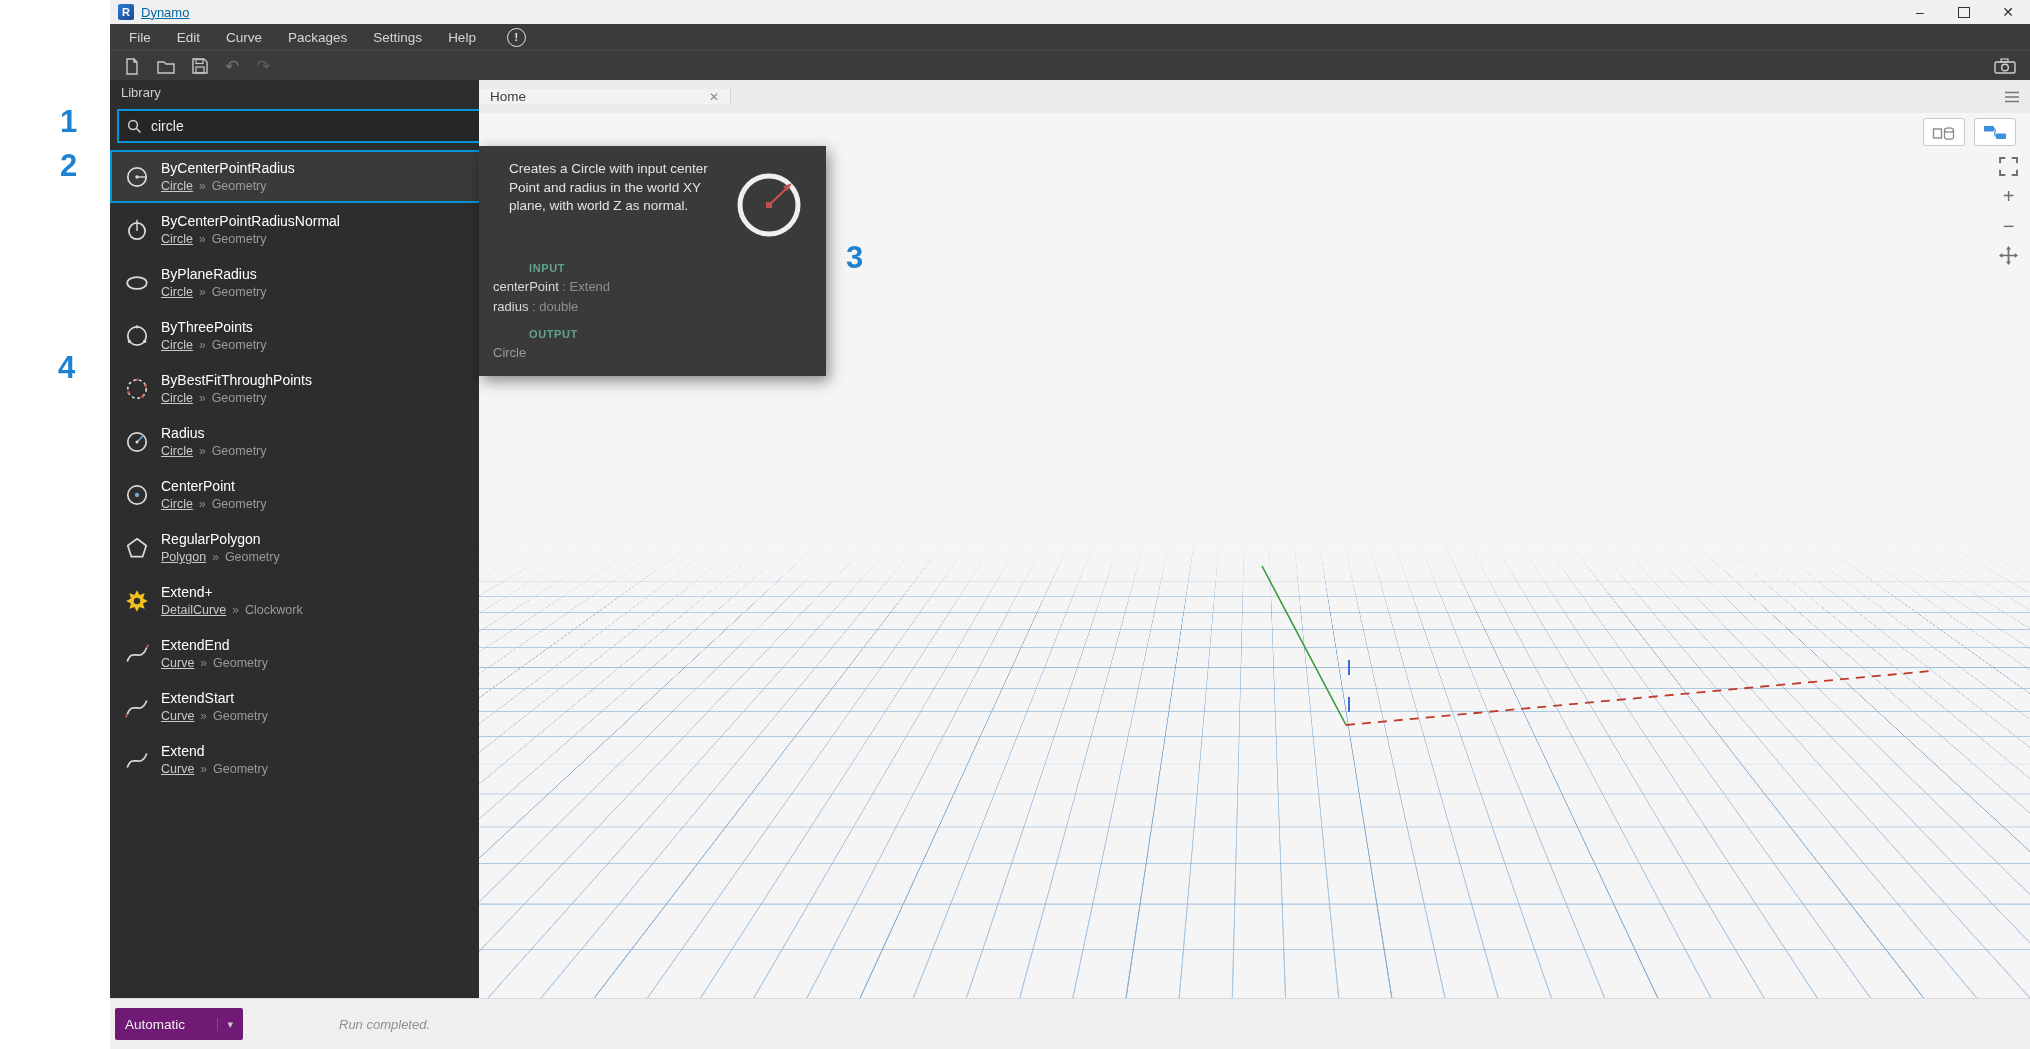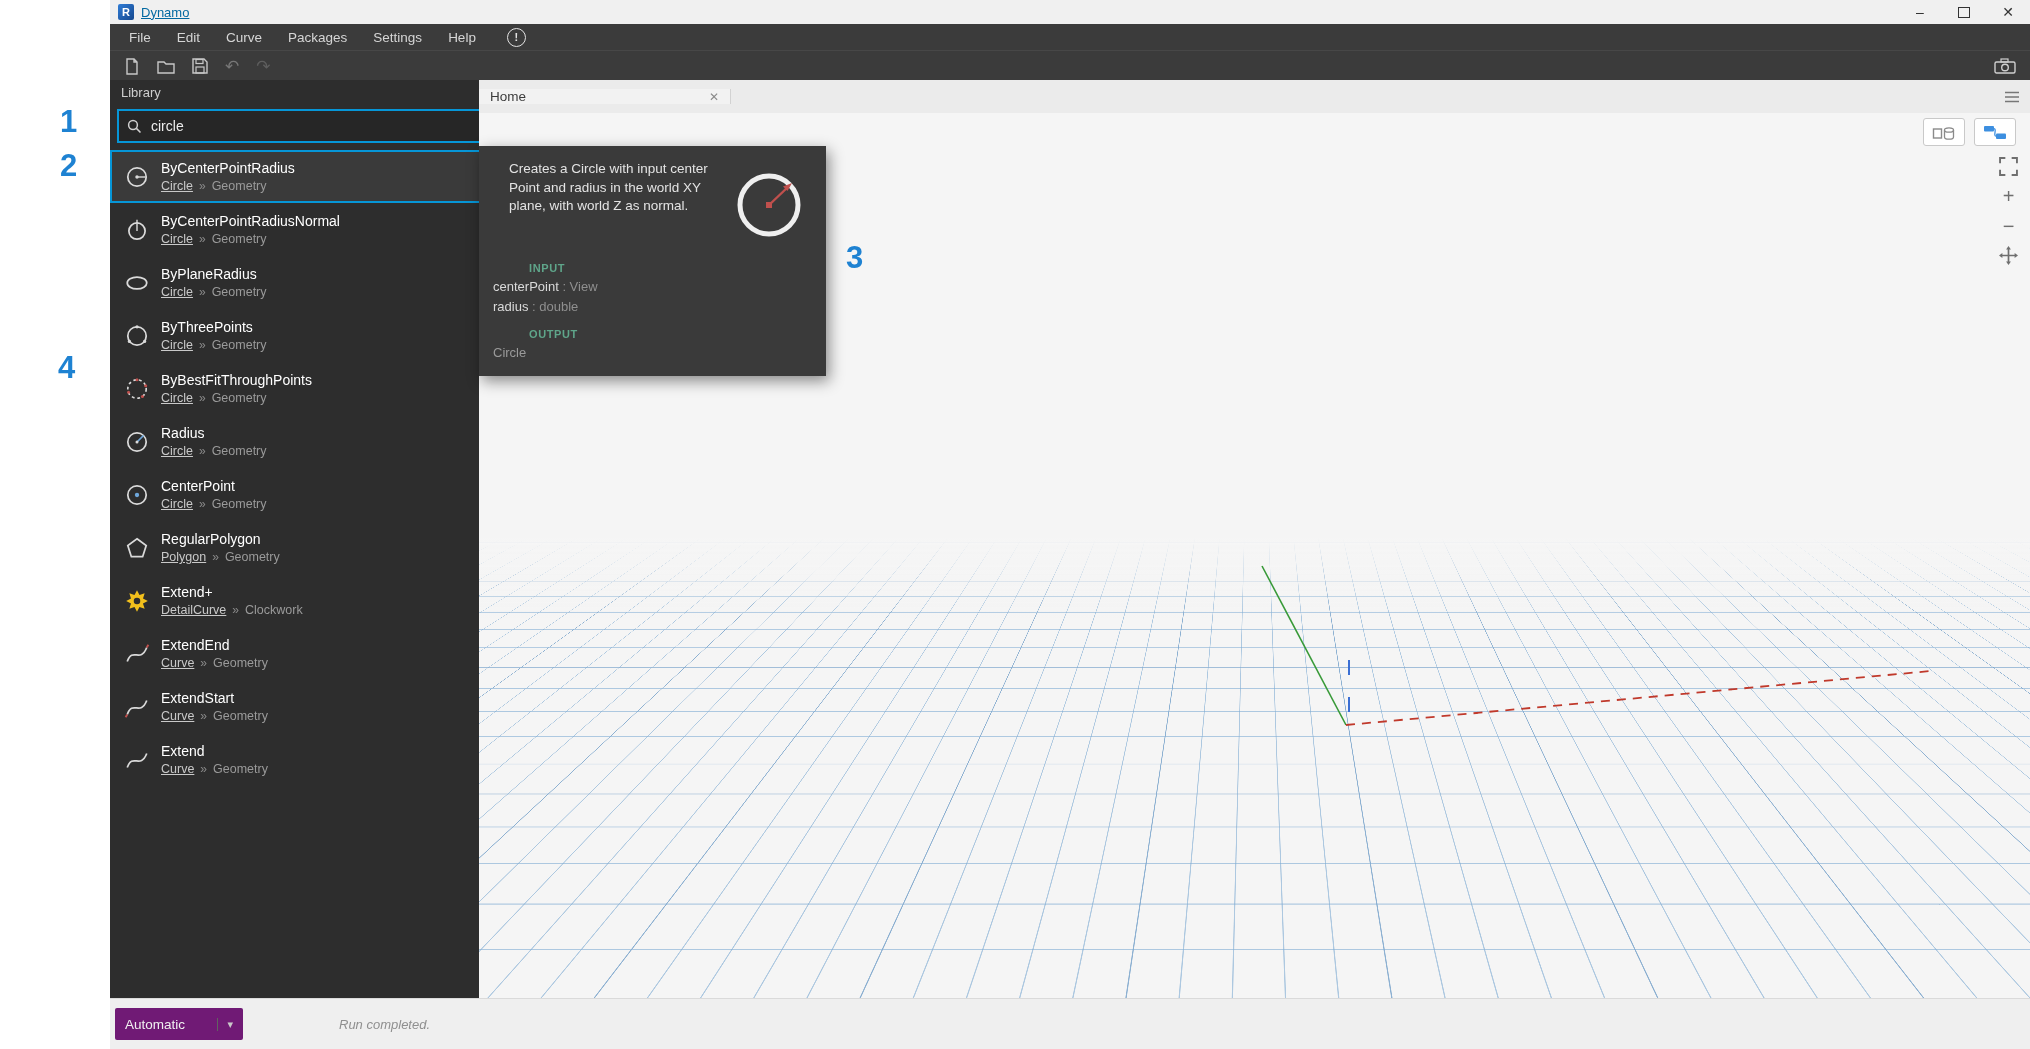--- a/index.html
+++ b/index.html
@@ -493,21 +493,21 @@
         <svg width="86" height="86" viewBox="0 0 86 86">
           <circle cx="43" cy="43" r="29" fill="none" stroke="#EFEFEF" stroke-width="5"></circle>
           <rect x="40" y="40" width="6" height="6" fill="#C0504D"></rect>
           <line x1="43" y1="43" x2="62" y2="25" stroke="#C0504D" stroke-width="2.4"></line>
           <polygon points="66,21 57,24.5 61.5,29" fill="#C0504D"></polygon>
         </svg>
       </div>
     </div>
     <div class="tt-section">INPUT</div>
     <div class="tt-line">
-      <span class="tt-name">centerPoint</span><span class="tt-rest"> : View</span>
+      <span class="tt-name">centerPoint</span><span class="tt-rest"> : Extend</span>
     </div>
     <div class="tt-line">
       <span class="tt-name">radius</span><span class="tt-rest"> : double</span>
     </div>
     <div class="tt-section">OUTPUT</div>
     <div class="tt-out">Circle</div>
   </div>
 
   <div class="bottombar">
     <div class="run-dropdown">

